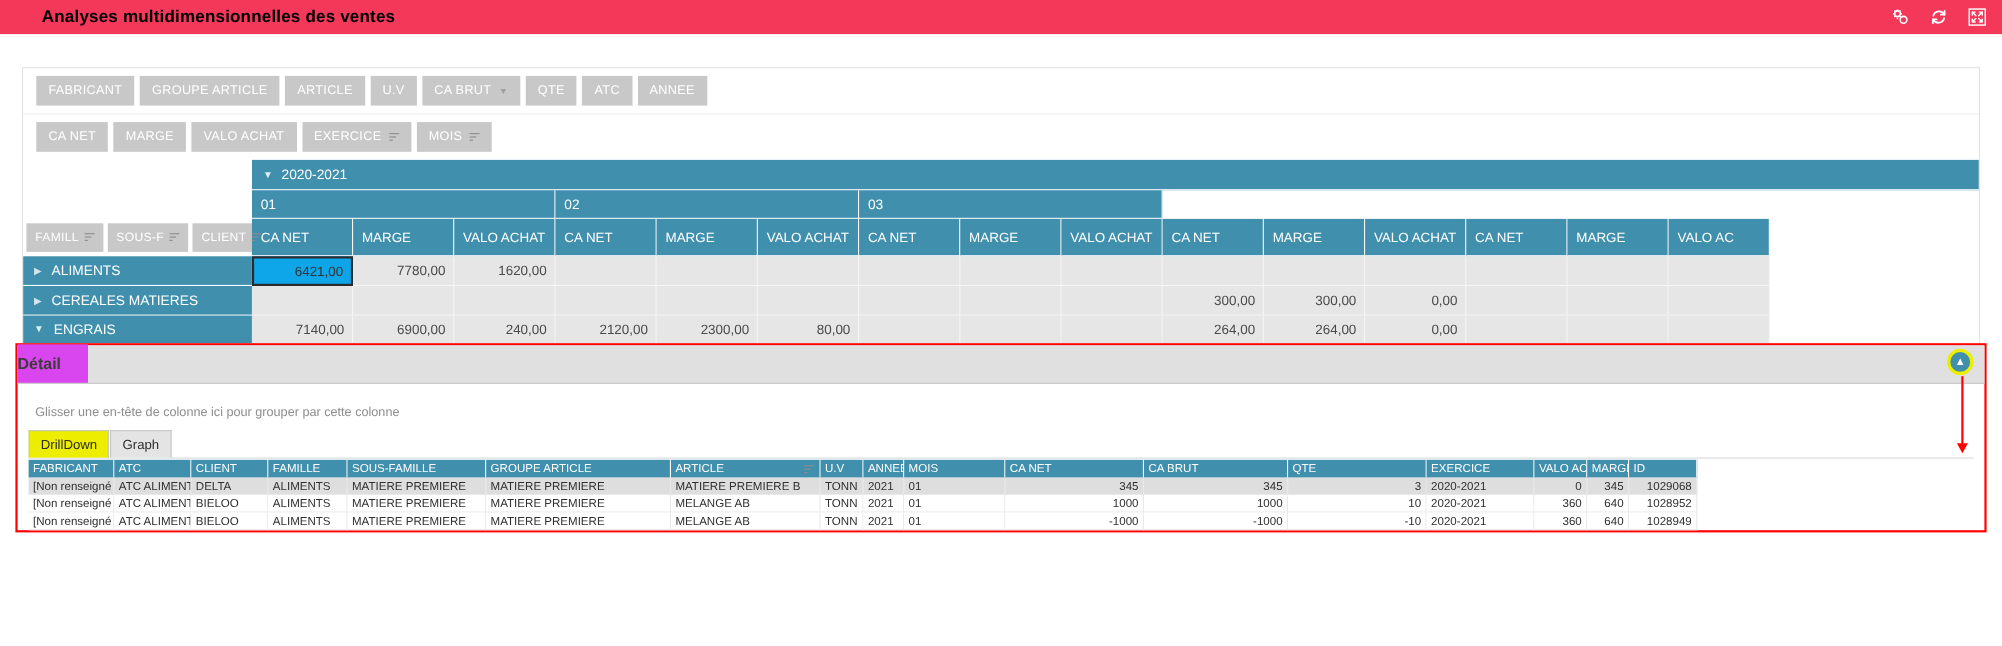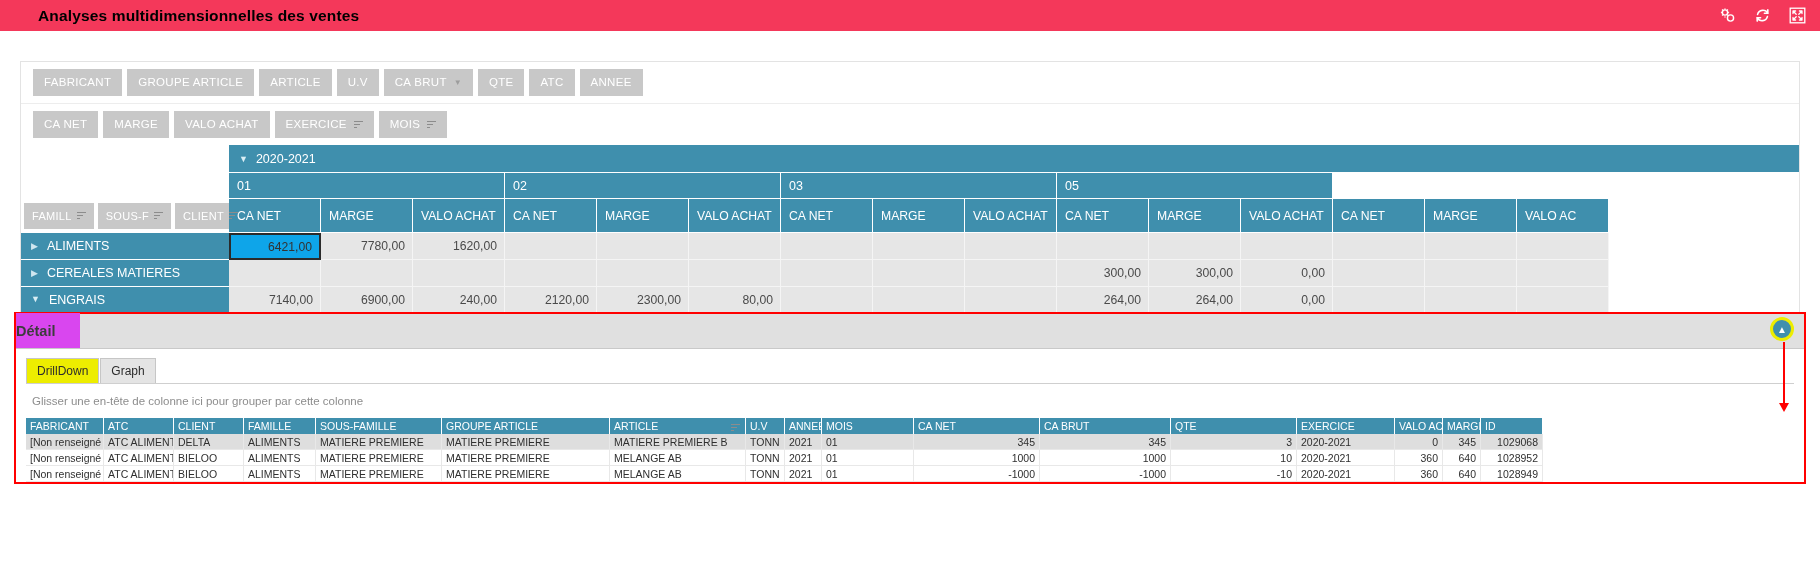--- a/index.html
+++ b/index.html
@@ -438,21 +438,20 @@
       </div>
       <div id="pivot-cols">
         <div class="col-year">
           <span class="year-caret">▼</span>
           <span>2020-2021</span>
         </div>
         <div class="col-months" id="col-months">
             <div class="month-cell" style="width: 276px; flex: 0 0 276px;">01</div>
             <div class="month-cell" style="width: 276px; flex: 0 0 276px;">02</div>
             <div class="month-cell" style="width: 276px; flex: 0 0 276px;">03</div>
-            <div class="month-cell" style="width: 276px; flex: 0 0 276px;">05</div>
           </div>
         <div class="col-measures" id="col-measures">
             <div class="measure-cell" style="width: 92px; flex: 0 0 92px;">CA NET</div>
             <div class="measure-cell" style="width: 92px; flex: 0 0 92px;">MARGE</div>
             <div class="measure-cell" style="width: 92px; flex: 0 0 92px;">VALO ACHAT</div>
             <div class="measure-cell" style="width: 92px; flex: 0 0 92px;">CA NET</div>
             <div class="measure-cell" style="width: 92px; flex: 0 0 92px;">MARGE</div>
             <div class="measure-cell" style="width: 92px; flex: 0 0 92px;">VALO ACHAT</div>
             <div class="measure-cell" style="width: 92px; flex: 0 0 92px;">CA NET</div>
             <div class="measure-cell" style="width: 92px; flex: 0 0 92px;">MARGE</div>
@@ -525,25 +524,25 @@
 <div id="detail-panel">
   <div id="detail-tabstrip">
     <div id="detail-tab">Détail</div>
     <div id="collapse-button">
       <span>▲</span>
     </div>
   </div>
   <div id="collapse-arrow-annotation"></div>
 
   <div id="detail-body">
+    <div id="group-hint">Glisser une en-tête de colonne ici pour grouper par cette colonne</div>
     <div id="subtabs">
         <div class="subtab active">DrillDown</div>
         <div class="subtab">Graph</div>
       </div>
-    <div id="group-hint">Glisser une en-tête de colonne ici pour grouper par cette colonne</div>
     <div id="detail-grid">
       <div class="dg-row" id="dg-header">
           <div class="dg-head" style="width: 78px; flex: 0 0 78px;">
             <span>FABRICANT</span>
           </div>
           <div class="dg-head" style="width: 70px; flex: 0 0 70px;">
             <span>ATC</span>
           </div>
           <div class="dg-head" style="width: 70px; flex: 0 0 70px;">
             <span>CLIENT</span>

